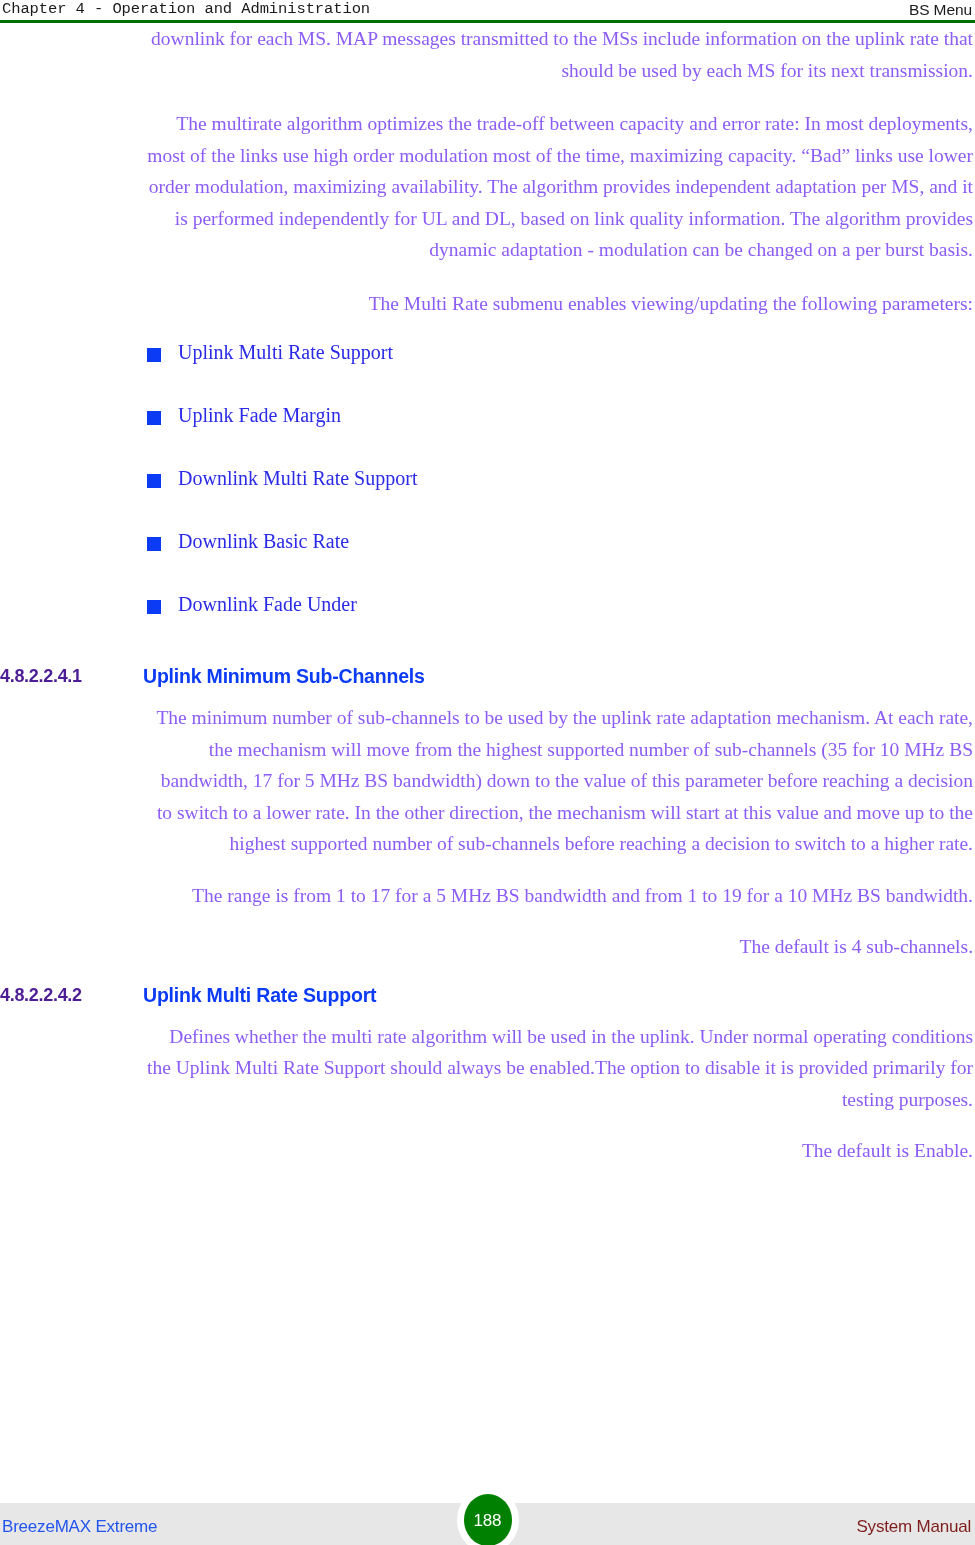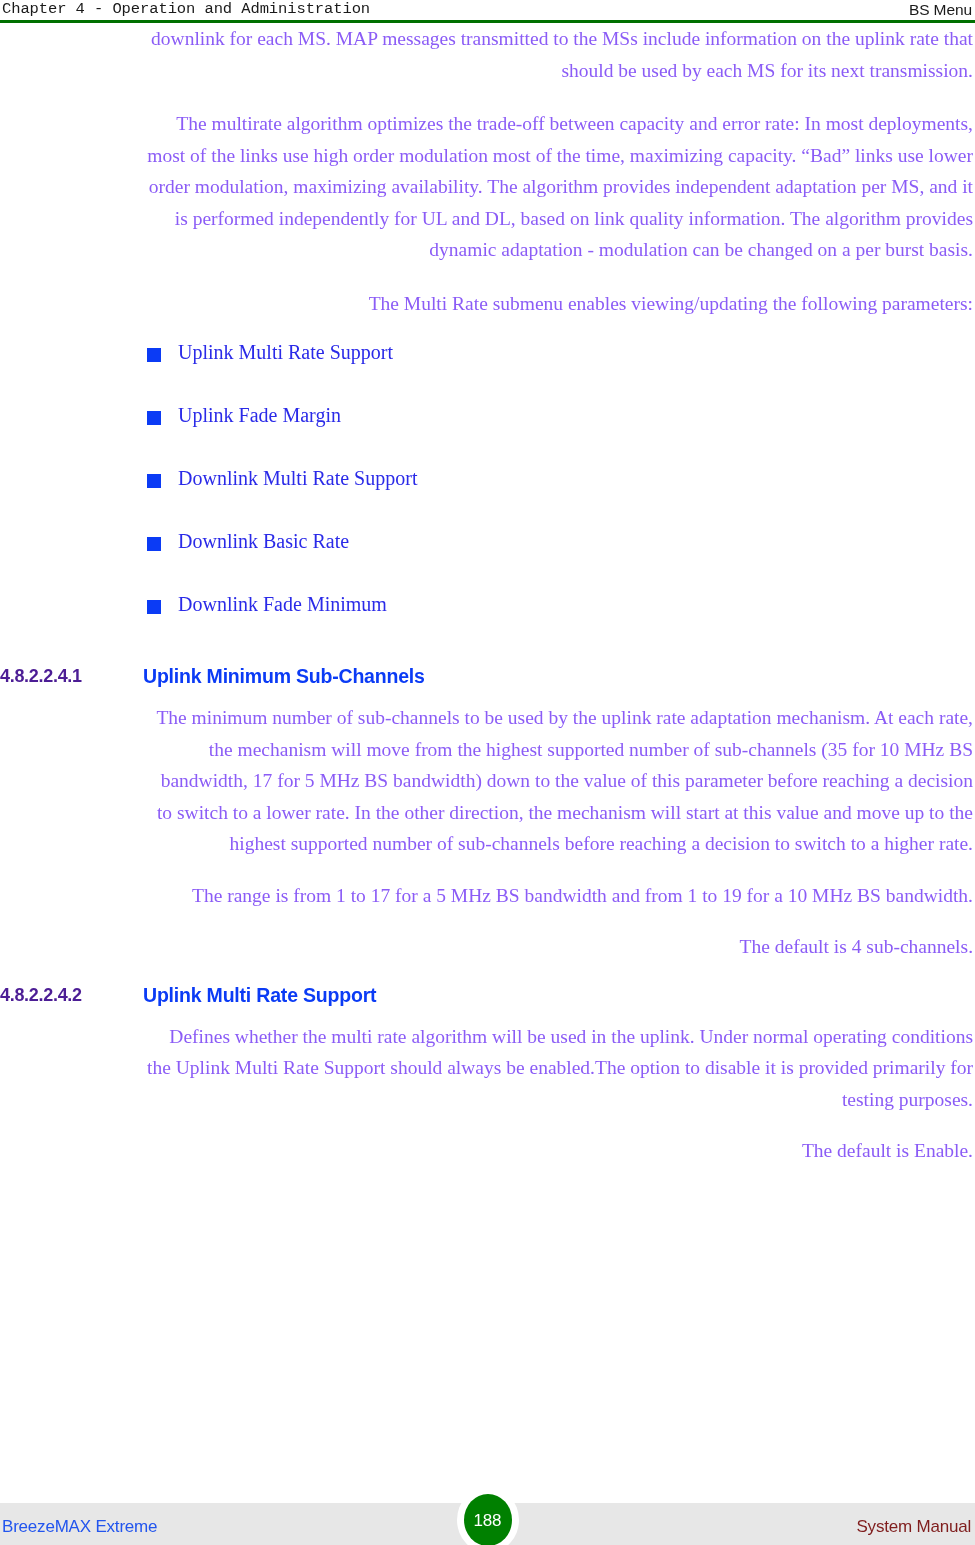--- a/index.html
+++ b/index.html
@@ -240,21 +240,21 @@
       <li>
         <span class="bullet-marker"></span>
         <span class="bullet-text">Downlink Multi Rate Support</span>
       </li>
       <li>
         <span class="bullet-marker"></span>
         <span class="bullet-text">Downlink Basic Rate</span>
       </li>
       <li>
         <span class="bullet-marker"></span>
-        <span class="bullet-text">Downlink Fade Minimum</span>
+        <span class="bullet-text">Downlink Fade Under</span>
       </li>
     </ul>
 
     <div class="section-heading">
       <span class="sec-num">4.8.2.2.4.1</span>
       <span class="sec-title">Uplink Minimum Sub-Channels</span>
     </div>
     <p class="body-para tight">The minimum number of sub-channels to be used by the uplink rate adaptation mechanism. At each rate, the mechanism will move from the highest supported number of sub-channels (35 for 10 MHz BS bandwidth, 17 for 5 MHz BS bandwidth) down to the value of this parameter before reaching a decision to switch to a lower rate. In the other direction, the mechanism will start at this value and move up to the highest supported number of sub-channels before reaching a decision to switch to a higher rate.</p>
     <p class="body-para tight">The range is from 1 to 17 for a 5 MHz BS bandwidth and from 1 to 19 for a 10 MHz BS bandwidth.</p>
     <p class="body-para tight">The default is 4 sub-channels.</p>

